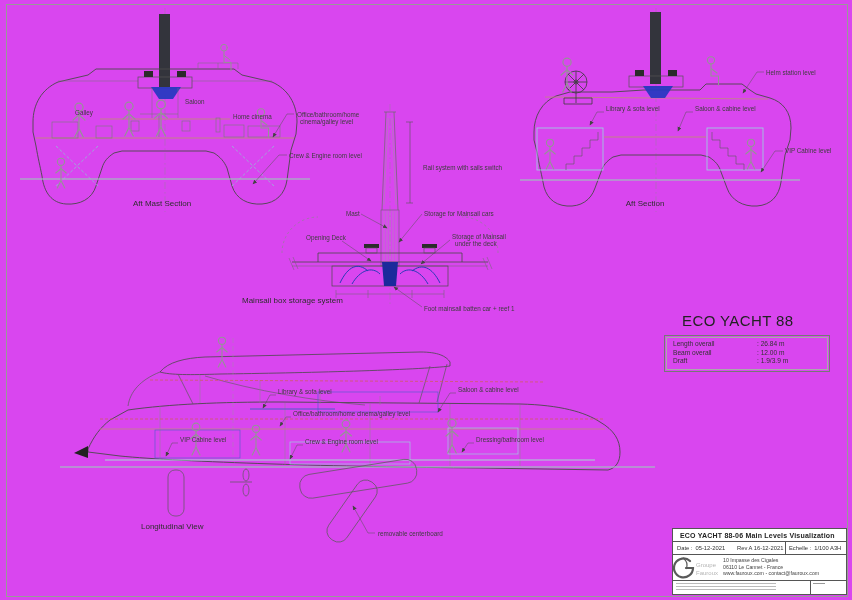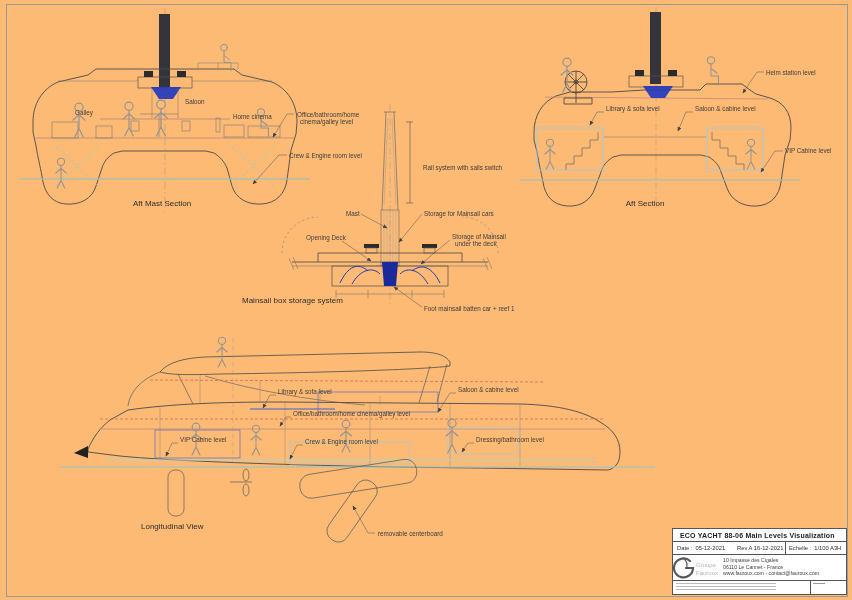--- a/index.html
+++ b/index.html
@@ -1,16 +1,16 @@
 <!DOCTYPE html>
 <html><head>
 <meta charset="utf-8">
 <style>
   html,body{margin:0;padding:0;background:#d9d9d9;}
-  .sheet{position:relative;width:852px;height:600px;background:#fdba74;overflow:hidden;
+  .sheet{position:relative;width:852px;height:600px;background:#d946ef;overflow:hidden;
          font-family:"Liberation Sans","DejaVu Sans",sans-serif;text-decoration:underline;}
   .frame{position:absolute;left:6px;top:4px;width:840px;height:591px;
          border:1px solid #999;pointer-events:none;}
   svg.draw{position:absolute;left:0;top:0;}
   .lbl{font-family:"Liberation Sans","DejaVu Sans",sans-serif;font-size:6.3px;fill:#3d3d3d;}
   .cap{font-family:"Liberation Sans","DejaVu Sans",sans-serif;font-size:8px;fill:#2e2e2e;}
   
   .spec{position:absolute;left:664px;top:312px;width:166px;}
   .spec h1{margin:0 0 6px 18px;font-size:15px;font-weight:400;letter-spacing:.4px;color:#222;}
   .spec .tbl{border:1px solid #777;padding:1px;}
@@ -296,20 +296,39 @@
       <path d="M303,445 L297,445 L290,459" fill="none" stroke="#555" stroke-width="0.5" marker-end="url(#arw)"></path>
       <text class="lbl" x="305" y="444">Crew &amp; Engine room level</text>
       <path d="M474,443 L468,443 L462,452" fill="none" stroke="#555" stroke-width="0.5" marker-end="url(#arw)"></path>
       <text class="lbl" x="476" y="442">Dressing/bathroom level</text>
       <path d="M375,533 L368,533 L353,506" fill="none" stroke="#555" stroke-width="0.5" marker-end="url(#arw)"></path>
       <text class="lbl" x="378" y="536">removable  centerboard</text>
       <text class="cap" x="141" y="529">Longitudinal View</text>
     </g>
   </svg>
 
+  <div class="spec">
+    <h1>ECO YACHT 88</h1>
+    <div class="tbl">
+      <div class="tbl-in">
+        <div class="row">
+          <span class="l">Length overall</span>
+          <span class="v">: 26.84 m</span>
+        </div>
+        <div class="row">
+          <span class="l">Beam overall</span>
+          <span class="v">: 12.00 m</span>
+        </div>
+        <div class="row">
+          <span class="l">Draft</span>
+          <span class="v">: 1.9/3.9 m</span>
+        </div>
+      </div>
+    </div>
+  </div>
 
   <div class="tb">
     <div class="r1">ECO YACHT 88-06  Main Levels Visualization</div>
     <div class="r2">
       <div class="c-date">
         <span>Date :</span>
         <span>05-12-2021</span>
       </div>
       <div class="c-rev">Rev A 16-12-2021</div>
       <div class="c-scale">

